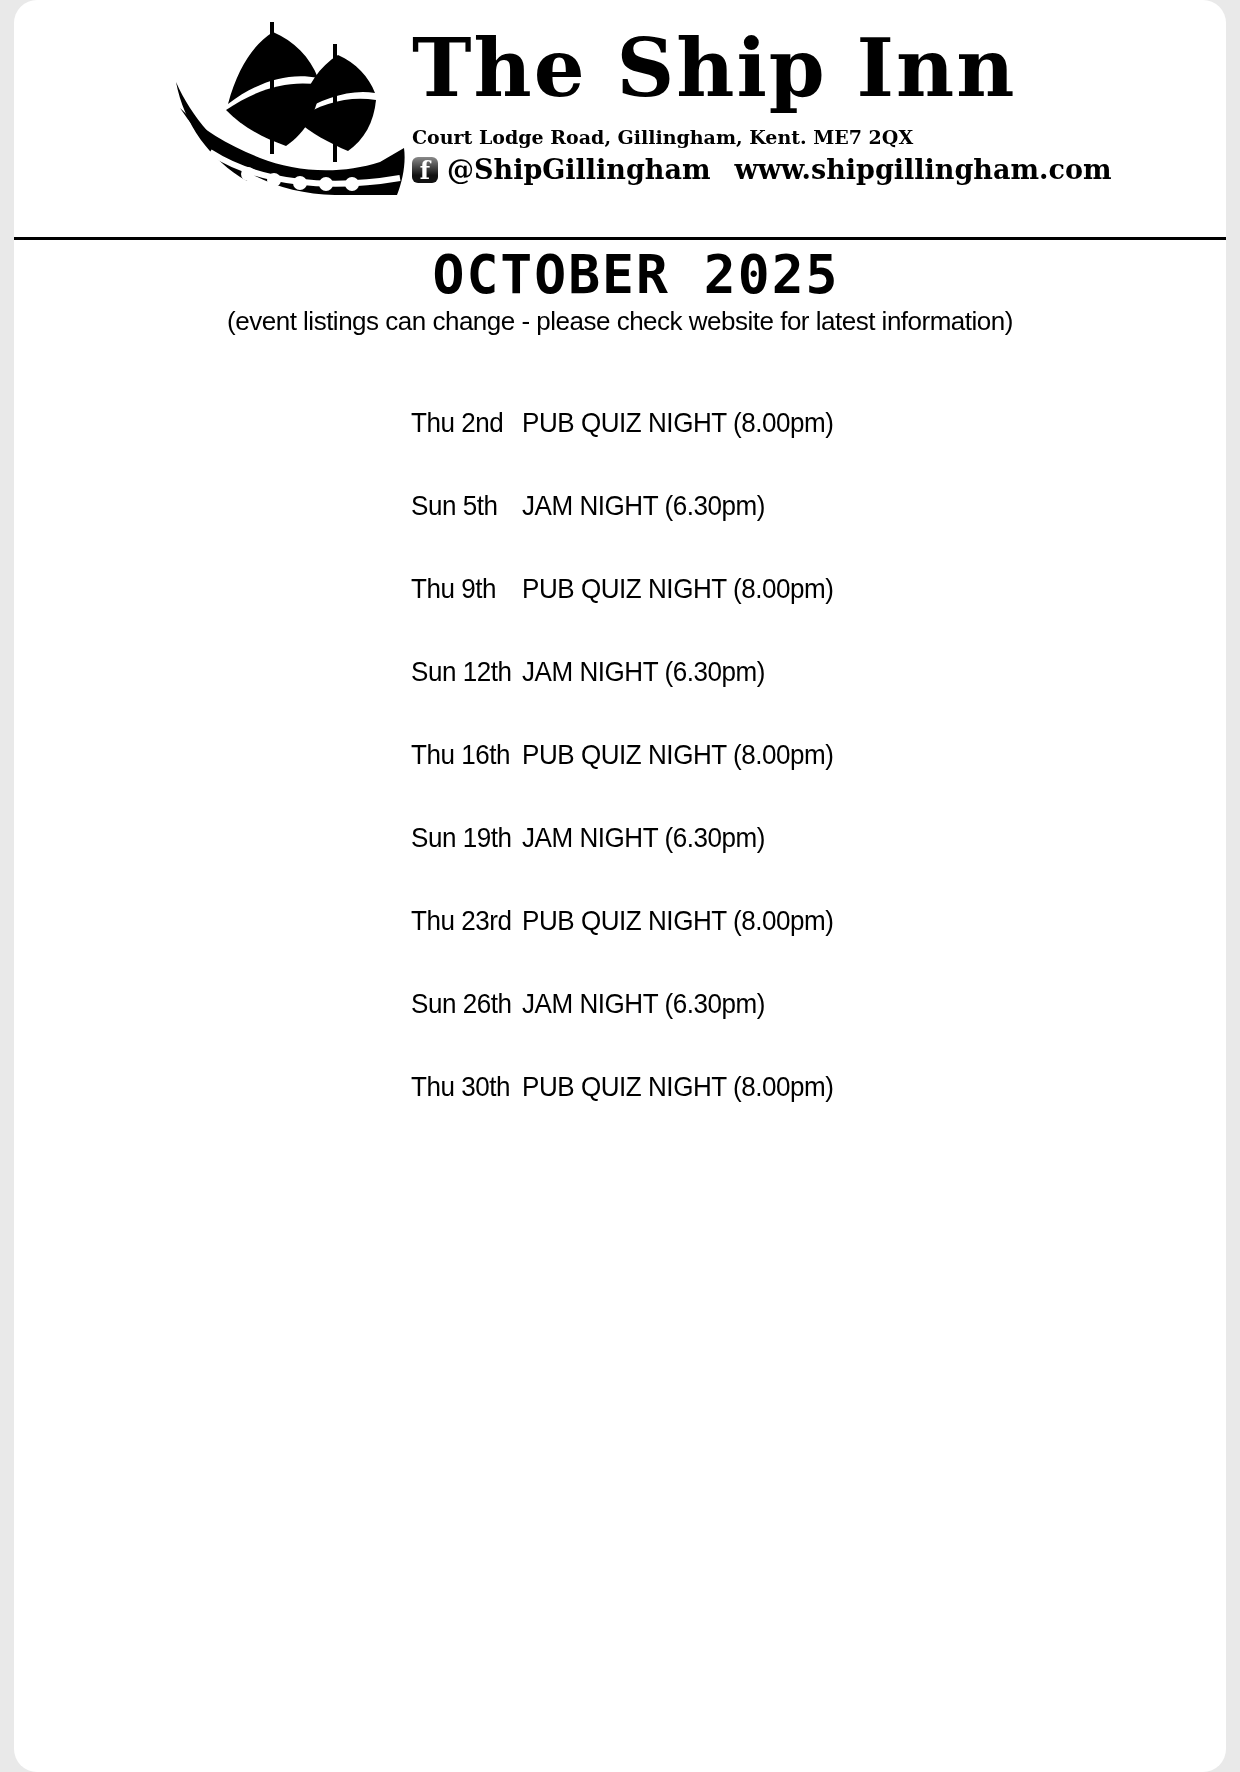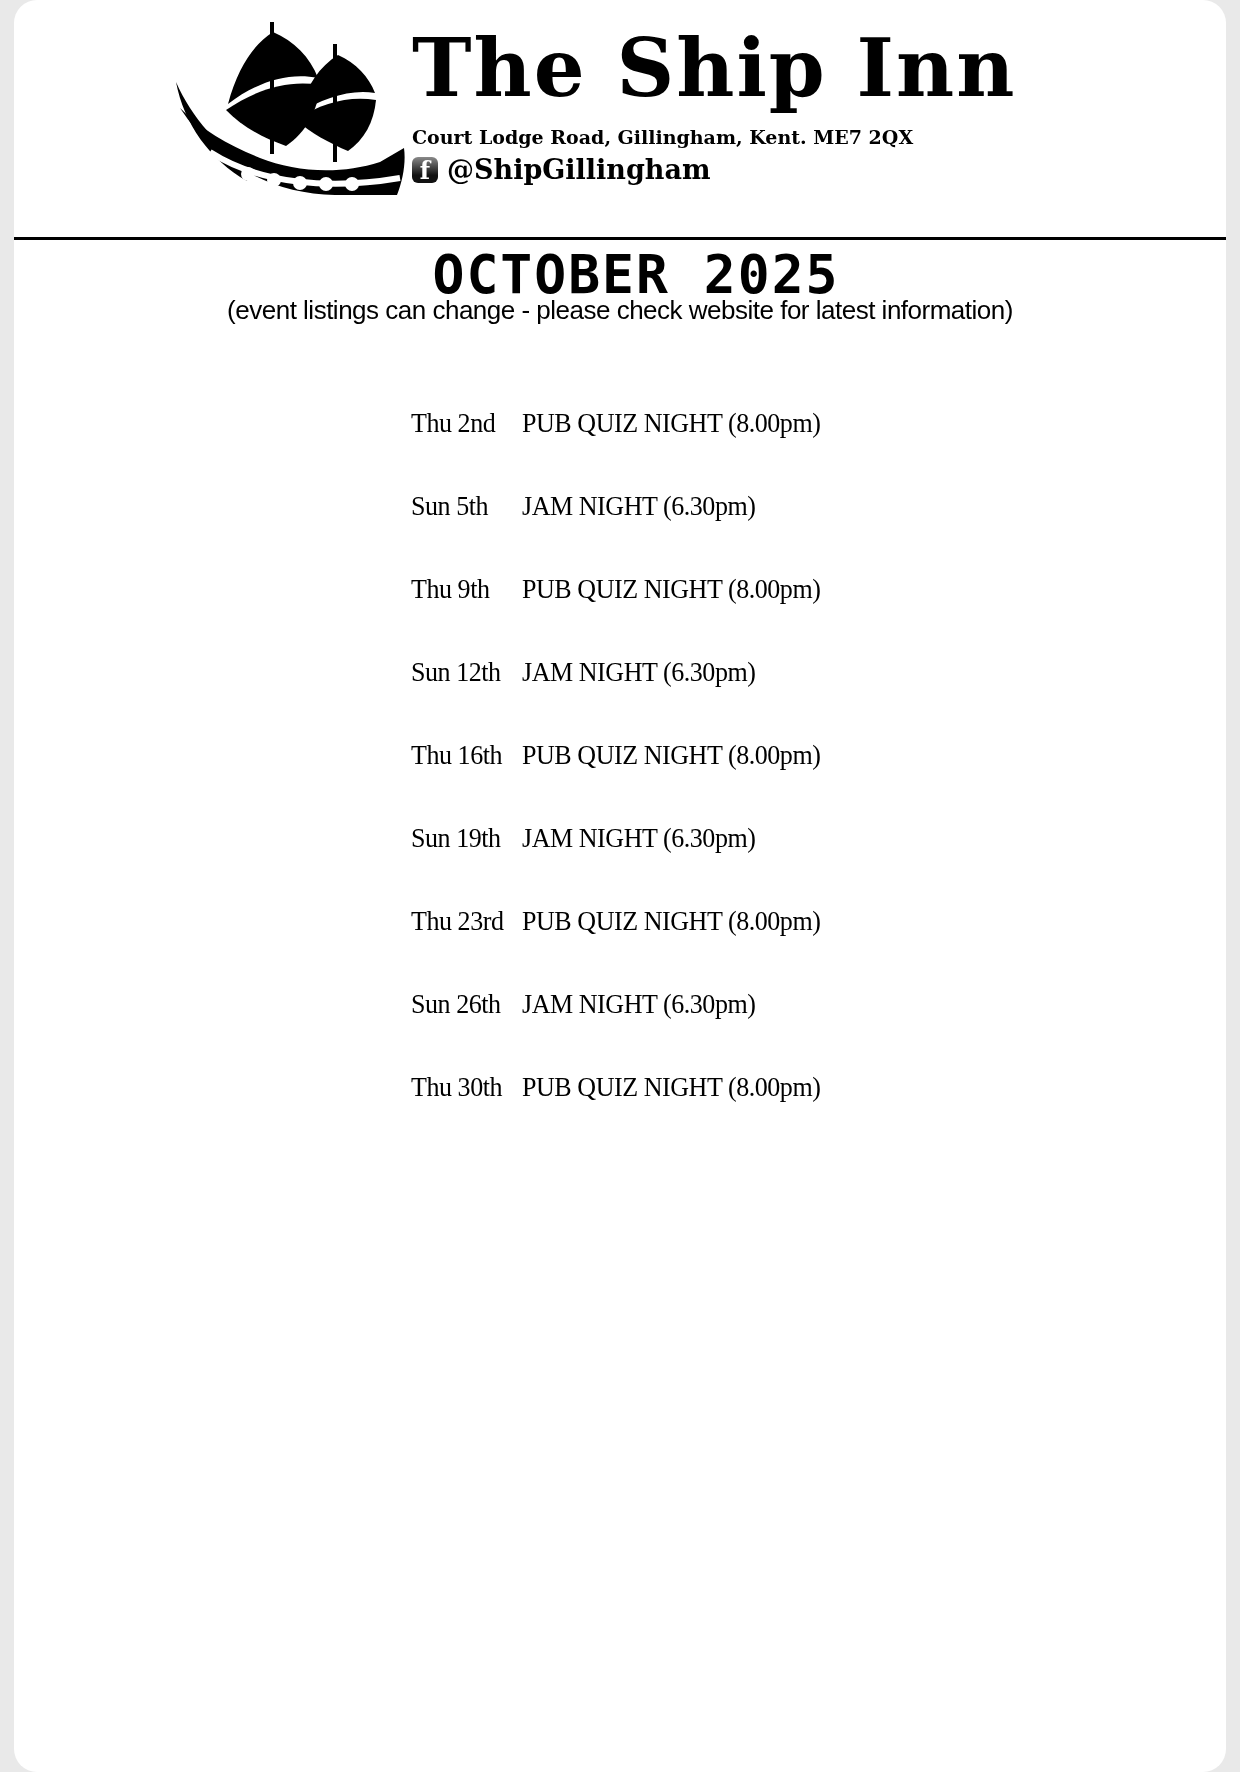--- a/index.html
+++ b/index.html
@@ -60,28 +60,28 @@
   
   .month-title{
     position:absolute;top:244px;left:16px;width:100%;
     margin:0;text-align:center;
     font-family:"DejaVu Sans Mono", monospace;
     font-weight:bold;
     font-size:53px;
     letter-spacing:2px;
   }
   .disclaimer{
-    position:absolute;top:295px;left:0;width:100%;
+    position:absolute;top:306px;left:0;width:100%;
     margin:0;text-align:center;
     font-size:26px;
     letter-spacing:-0.5px;
   }
   
   .events{position:absolute;left:397px;top:381px;width:700px;}
-  .event-row{position:relative;height:83px;font-family:Liberation Serif, serif;}
+  .event-row{position:relative;height:83px;}
   .event-date,.event-name{
     position:absolute;top:50%;
     transform:translateY(-50%) scaleX(0.93);
     transform-origin:left center;
     font-size:28px;
     letter-spacing:-0.5px;
     white-space:nowrap;
   }
   .event-date{left:0;}
   .event-name{left:111px;}
@@ -122,20 +122,21 @@
         </g>
       </svg>
     </div>
 
     <div class="header-text">
       <h1 class="pub-title">The Ship Inn</h1>
       <div class="address">Court Lodge Road, Gillingham, Kent. ME7 2QX</div>
       <div class="social">
         <span class="fb-icon">f</span>
         <span class="fb-handle">@ShipGillingham</span>
+        <span class="website">www.shipgillingham.com</span>
       </div>
     </div>
   </header>
 
   <hr class="divider">
 
   <section>
     <h2 class="month-title">OCTOBER 2025</h2>
     <p class="disclaimer">(event listings can change - please check website for latest information)</p>
 

